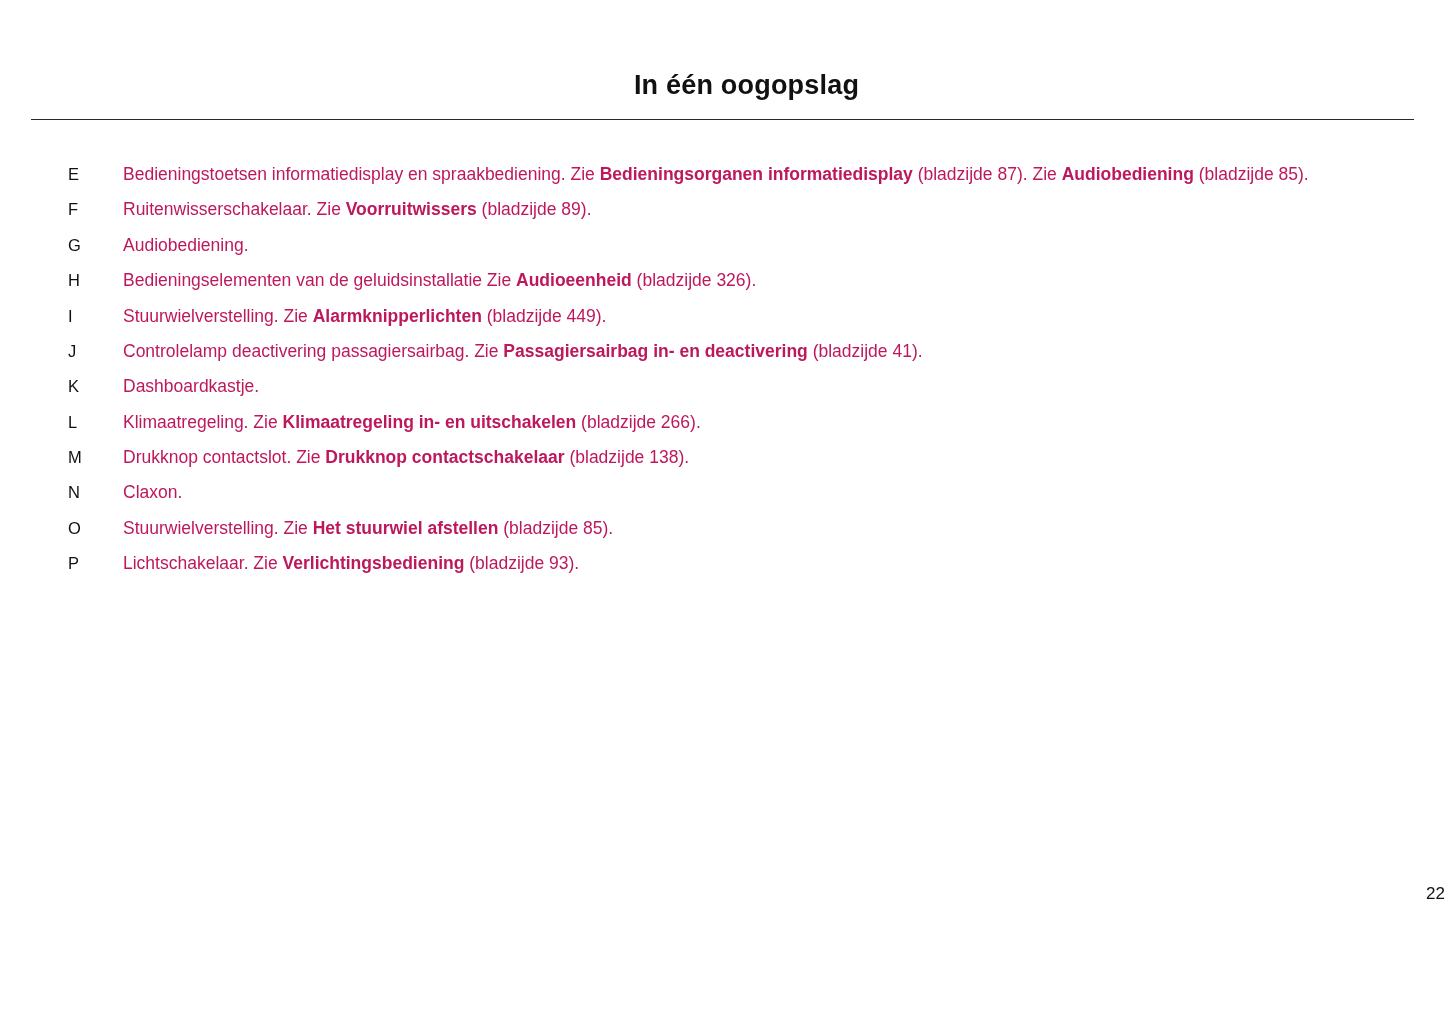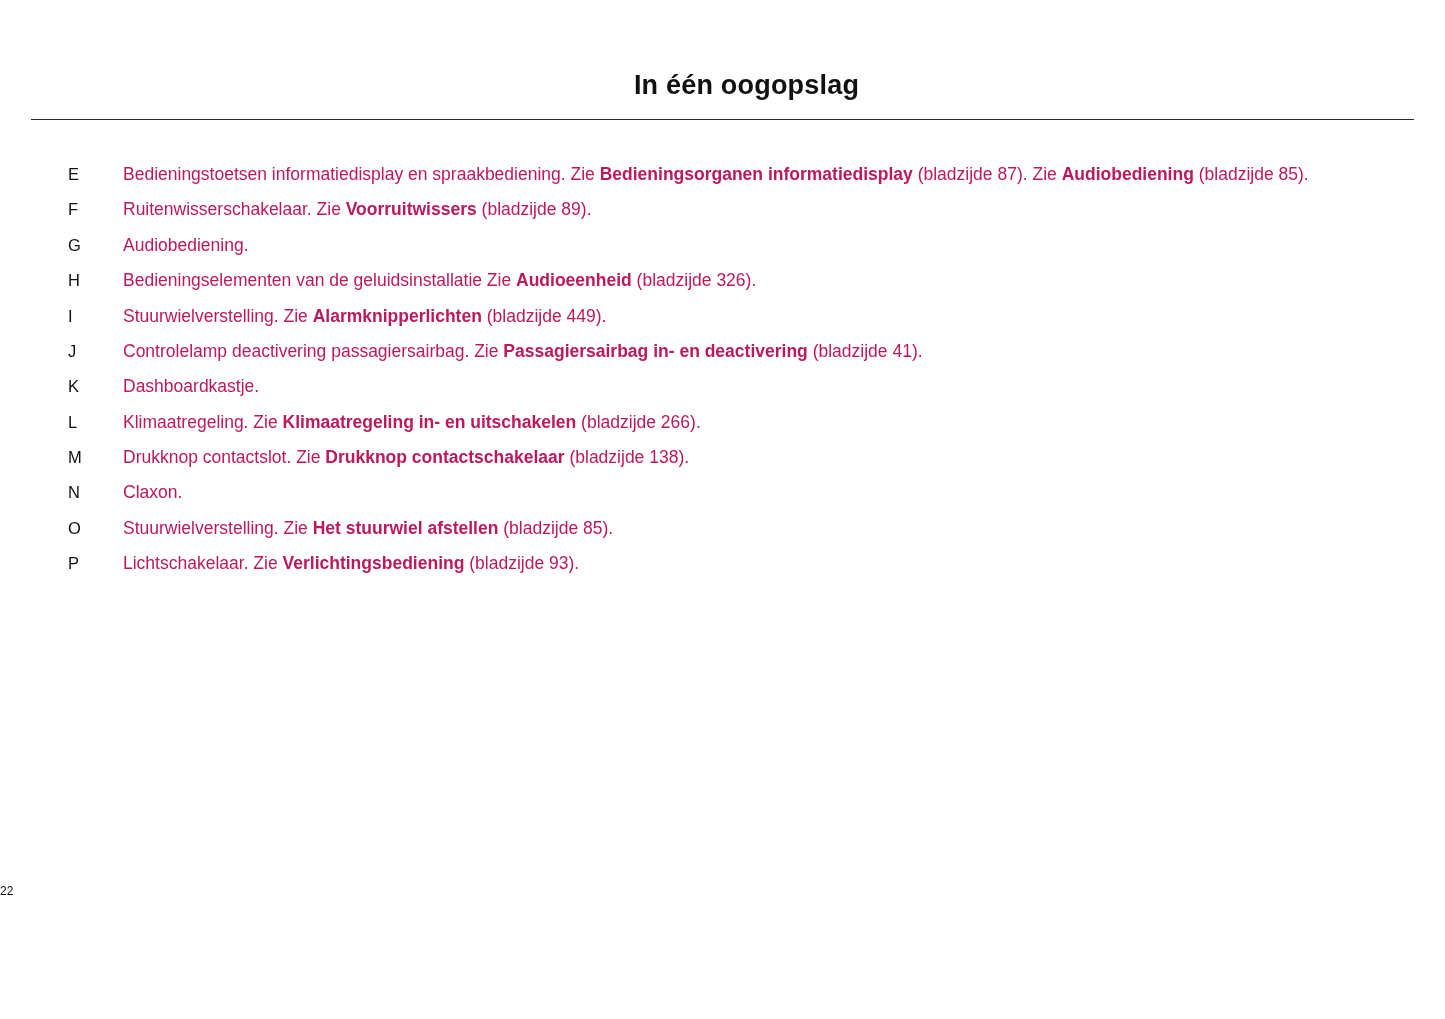--- a/index.html
+++ b/index.html
@@ -61,22 +61,22 @@
     max-width: 1190px;
   }
   .entry-text b {
     font-weight: bold;
   }
   .page-number {
     position: absolute;
     left: 0;
     right: 0;
     top: 884px;
-    text-align: left;
-    font-size: 12px;
+    text-align: right;
+    font-size: 17px;
     color: #111111;
   }
 </style>
 </head>
 <body>
 
 <div class="page">
 
   <div class="header">
     <div class="header-title">In één oogopslag</div>

